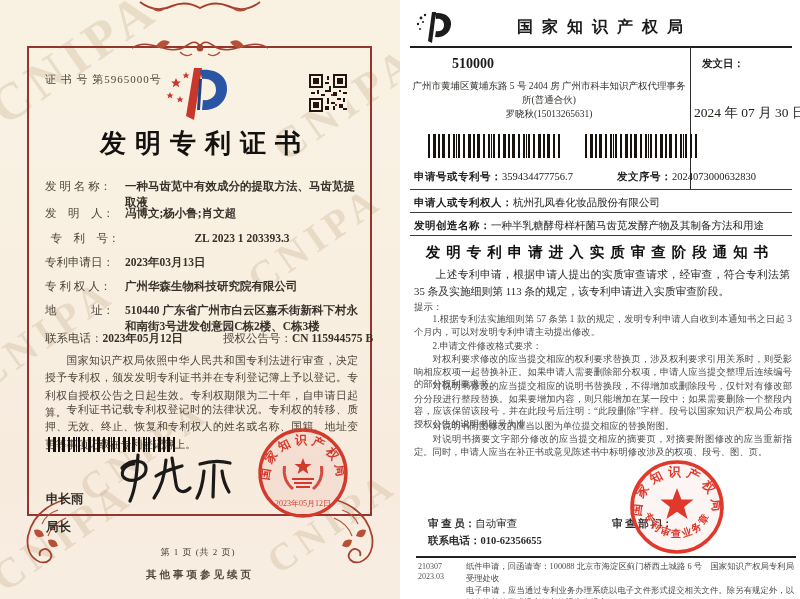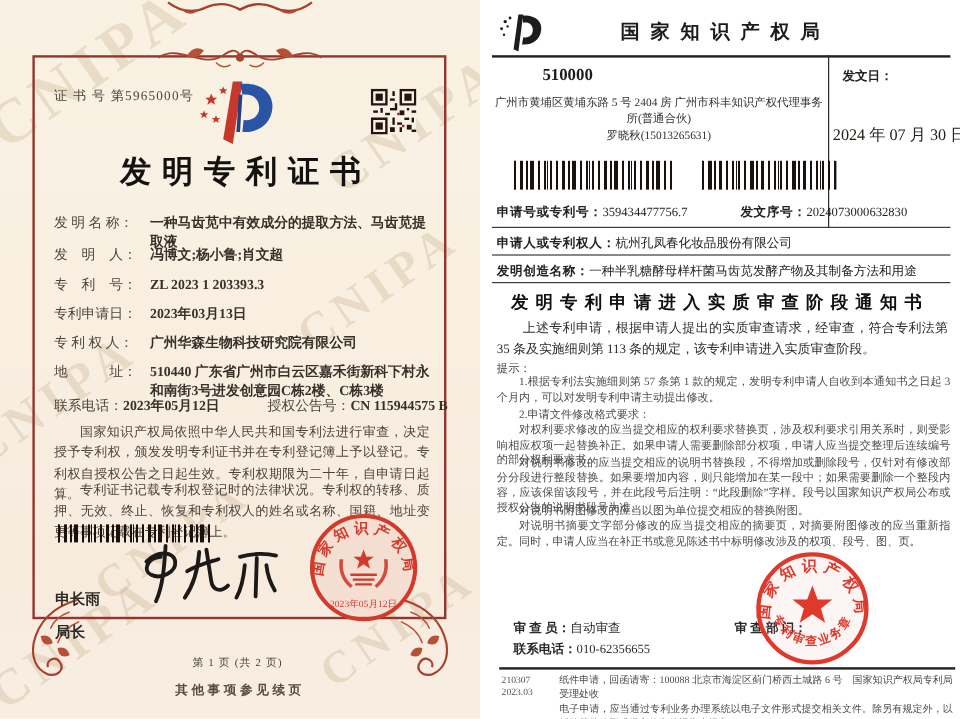--- a/index.html
+++ b/index.html
@@ -152,21 +152,21 @@
     <div class="abs lf" style="top:178px;">
       <span class="flbl">发 明 名 称：</span>
       <span class="fval">一种马齿苋中有效成分的提取方法、马齿苋提取液</span>
     </div>
 
     <div class="abs cert-title">发明专利证书</div>
     <div class="abs lf" style="top:205px;">
       <span class="flbl">发　明　人：</span>
       <span class="fval">冯博文;杨小鲁;肖文超</span>
     </div>
-    <div class="abs lf" style="top:230px;">
+    <div class="abs lf" style="top:230px;text-align:center;">
       <span class="flbl">专　利　号：</span>
       <span class="fval">ZL 2023 1 203393.3</span>
     </div>
     <div class="abs lf" style="top:254px;">
       <span class="flbl">专利申请日：</span>
       <span class="fval">2023年03月13日</span>
     </div>
     <div class="abs lf" style="top:278px;">
       <span class="flbl">专 利 权 人：</span>
       <span class="fval">广州华森生物科技研究院有限公司</span>
@@ -283,21 +283,21 @@
     <div class="abs tip" style="top:340px;">2.申请文件修改格式要求：</div>
     <div class="abs tip" style="top:353px;">对权利要求修改的应当提交相应的权利要求替换页，涉及权利要求引用关系时，则受影响相应权项一起替换补正。如果申请人需要删除部分权项，申请人应当提交整理后连续编号的部分权利要求书。</div>
     <div class="abs tip" style="top:380px;">对说明书修改的应当提交相应的说明书替换段，不得增加或删除段号，仅针对有修改部分分段进行整段替换。如果要增加内容，则只能增加在某一段中；如果需要删除一个整段内容，应该保留该段号，并在此段号后注明：“此段删除”字样。段号以国家知识产权局公布或授权公告的说明书段号为准。</div>
     <div class="abs tip" style="top:420px;">对说明书附图修改的应当以图为单位提交相应的替换附图。</div>
     <div class="abs tip" style="top:433px;">对说明书摘要文字部分修改的应当提交相应的摘要页，对摘要附图修改的应当重新指定。</div>
     <div class="abs tip" style="top:446px;">同时，申请人应当在补正书或意见陈述书中标明修改涉及的权项、段号、图、页。</div>
 
     <div class="abs rn-exam" style="left:28px;top:517px;">
       <b>审 查 员：</b><span>自动审查</span>
     </div>
-    <div class="abs rn-exam" style="left:28px;top:534px;">
+    <div class="abs rn-exam" style="left:28px;top:534px;font-weight:bold;">
       <b>联系电话：</b><span>010-62356655</span>
     </div>
     <div class="abs rn-exam" style="left:212px;top:517px;">
       <b>审 查 部 门：</b>
     </div>
 
     <svg class="abs" style="left:228px;top:458px;" width="98" height="98" viewBox="0 0 98 98">
       <circle cx="49" cy="49" r="45" fill="rgba(224,57,43,0.05)" stroke="#e0392b" stroke-width="3.6"></circle>
       <defs>
         <path id="sealArcR" d="M14,62 A36,36 0 1 1 84,62"></path>

